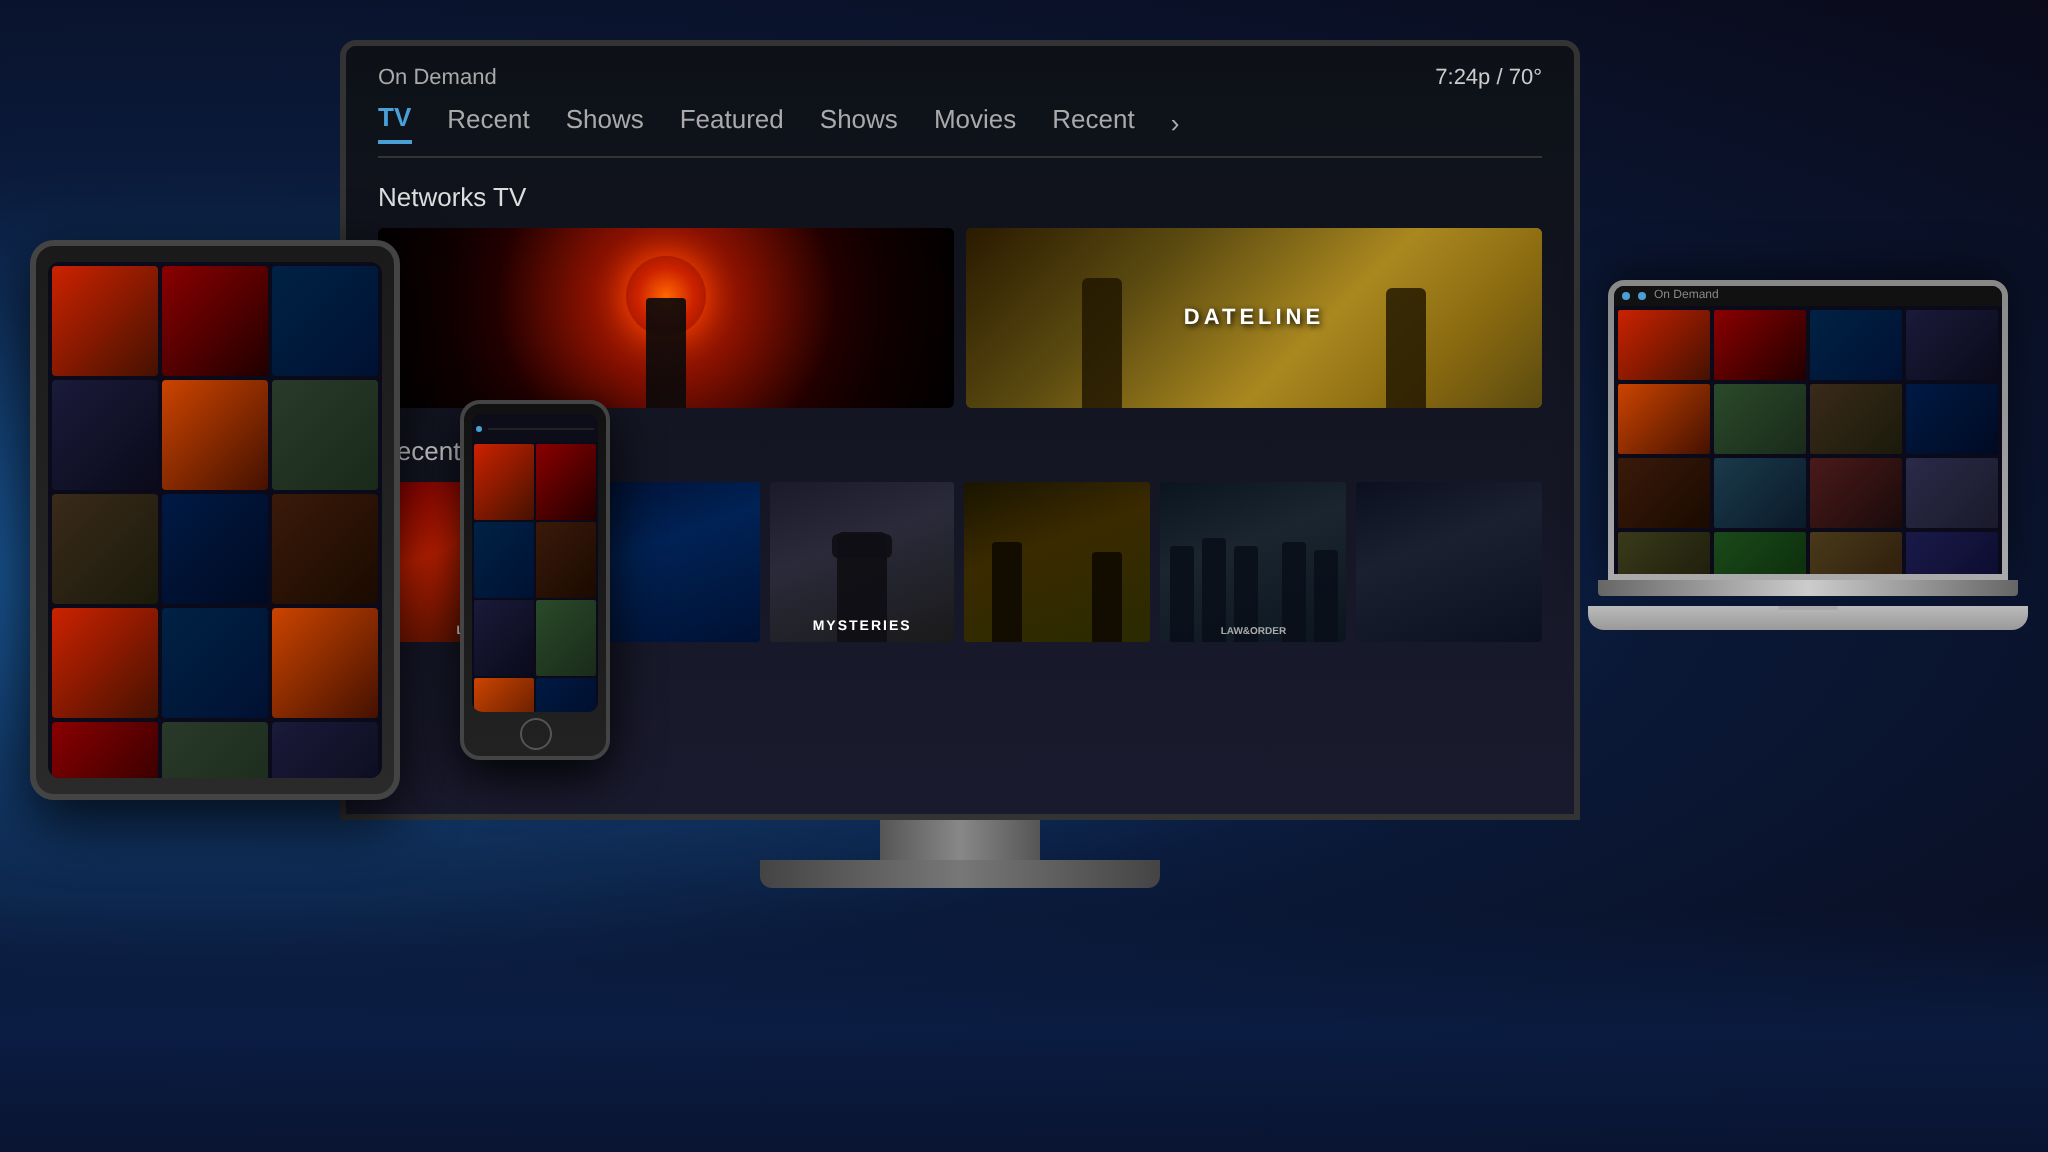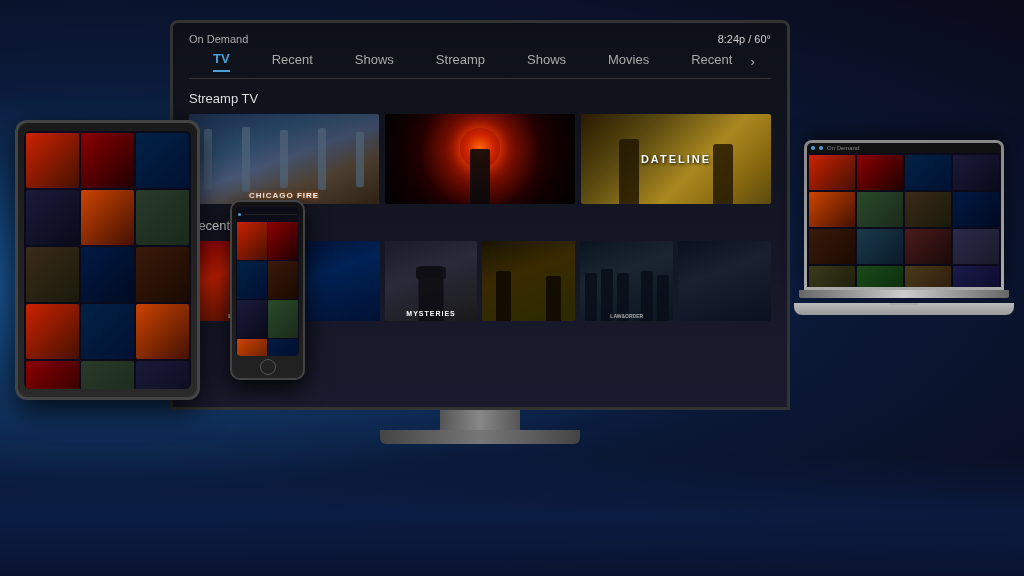--- a/index.html
+++ b/index.html
@@ -90,21 +90,20 @@
       border-bottom: 1px solid #333;
       padding-bottom: 6px;
     }
 
     .nav-tab {
       color: #aaa;
       font-size: 13px;
       cursor: pointer;
       padding-bottom: 4px;
       white-space: nowrap;
-      margin-left: 24px;
     }
 
     .nav-tab.active {
       color: #4a9fd4;
       border-bottom: 2px solid #4a9fd4;
       font-weight: bold;
     }
 
     .nav-more {
       color: #aaa;
@@ -463,54 +462,41 @@
 
 <div class="tv-glow"></div>
 
 <div class="tv-container">
   <div class="tv-screen">
     <div class="tv-screen-inner">
 
       <div class="top-bar">
         <span class="on-demand-label">On Demand</span>
         <span class="time-weather">
-          <span>8:24p</span>
+          <span>7:24p</span>
           <span> / </span>
-          <span>60°</span>
+          <span>70°</span>
         </span>
       </div>
 
       <div class="nav-tabs">
         <span class="nav-tab active">TV</span>
         <span class="nav-tab">Recent</span>
         <span class="nav-tab">Shows</span>
-        <span class="nav-tab">Streamp</span>
+        <span class="nav-tab">Featured</span>
         <span class="nav-tab">Shows</span>
         <span class="nav-tab">Movies</span>
         <span class="nav-tab">Recent</span>
         <span class="nav-more">›</span>
       </div>
 
-      <div class="section-title">Streamp TV</div>
+      <div class="section-title">Networks TV</div>
 
       <div class="featured-row">
 
-        <div class="featured-card card-chicago">
-          <div style="position:absolute;inset:0;background:linear-gradient(160deg,#1a2a4a 0%,#2a4a6a 30%,#4a5a7a 50%,#5a4a3a 70%,#3a2a1a 100%);"></div>
-
-          <div style="position:absolute;inset:0;background:linear-gradient(90deg,transparent 0%,rgba(0,0,0,0.2) 100%);"></div>
-          <div style="position:absolute;top:0;left:0;right:0;bottom:0;display:flex;align-items:center;justify-content:space-around;">
-            <div style="width:8px;height:60px;background:rgba(80,100,120,0.7);border-radius:2px;"></div>
-            <div style="width:8px;height:65px;background:rgba(80,100,120,0.7);border-radius:2px;"></div>
-            <div style="width:8px;height:58px;background:rgba(80,100,120,0.7);border-radius:2px;"></div>
-            <div style="width:8px;height:62px;background:rgba(80,100,120,0.7);border-radius:2px;"></div>
-            <div style="width:8px;height:55px;background:rgba(80,100,120,0.7);border-radius:2px;"></div>
-          </div>
-          <span class="card-chicago-label">CHICAGO FIRE</span>
-        </div>
 
         <div class="featured-card card-scifi">
           <div style="position:absolute;inset:0;background:radial-gradient(circle at 50% 40%,#dd3300 0%,#881100 25%,#220000 55%,#110000 70%,#000 100%);"></div>
           <div style="position:absolute;top:15%;left:50%;transform:translateX(-50%);width:40px;height:40px;border-radius:50%;background:radial-gradient(circle,#ff6600,#cc2200,#881100);box-shadow:0 0 15px #ff4400;"></div>
 
           <div style="position:absolute;bottom:0;left:50%;transform:translateX(-50%);width:20px;height:55px;background:rgba(10,10,10,0.9);border-radius:2px 2px 0 0;"></div>
         </div>
 
 
         <div class="featured-card card-dateline">

